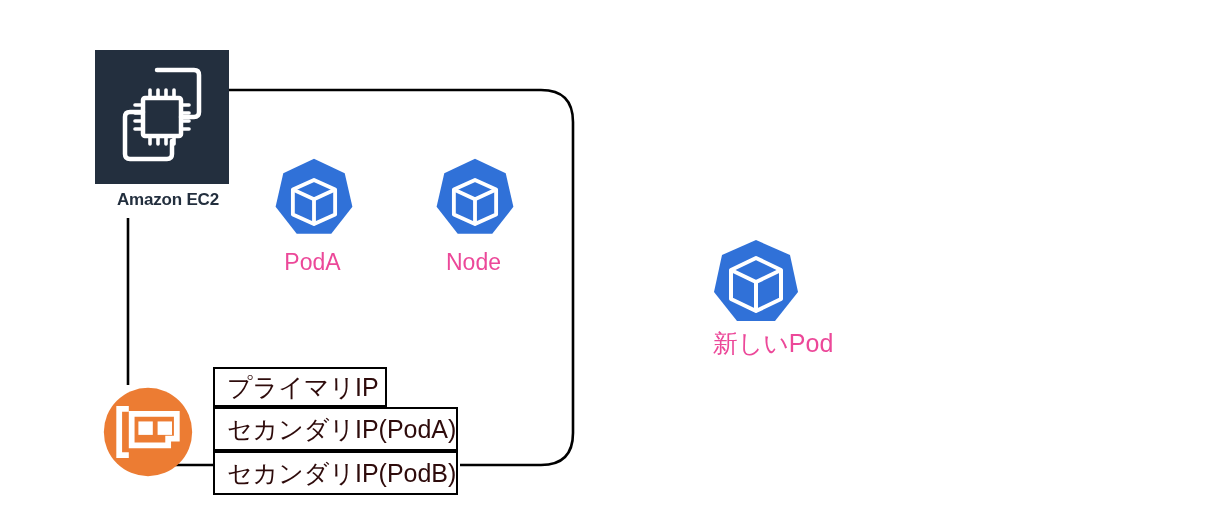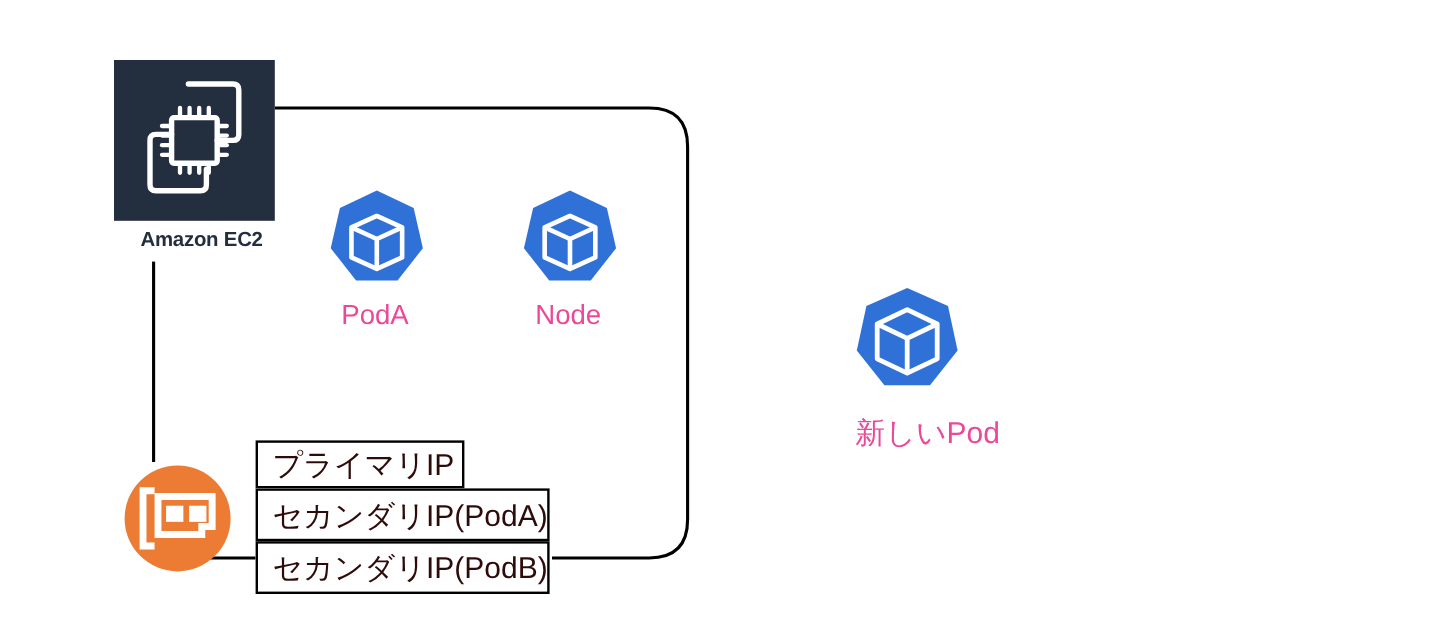--- a/index.html
+++ b/index.html
@@ -43,21 +43,20 @@
     font-size: 23px;
     color: #ec4899;
     text-align: center;
     white-space: nowrap;
   }
   #poda-label { left: 245px; top: 249px; width: 135px; }
   #podb-label { left: 406px; top: 249px; width: 135px; }
   #newpod-label {
     left: 663px; top: 327px; width: 220px;
     font-size: 25px;
-    margin-top: 17px;
   }
 
   
   .ip-box {
     box-sizing: border-box;
     border: 2px solid #000000;
     background: #ffffff;
     font-size: 25px;
     color: #2e0b0b;
     display: flex;

